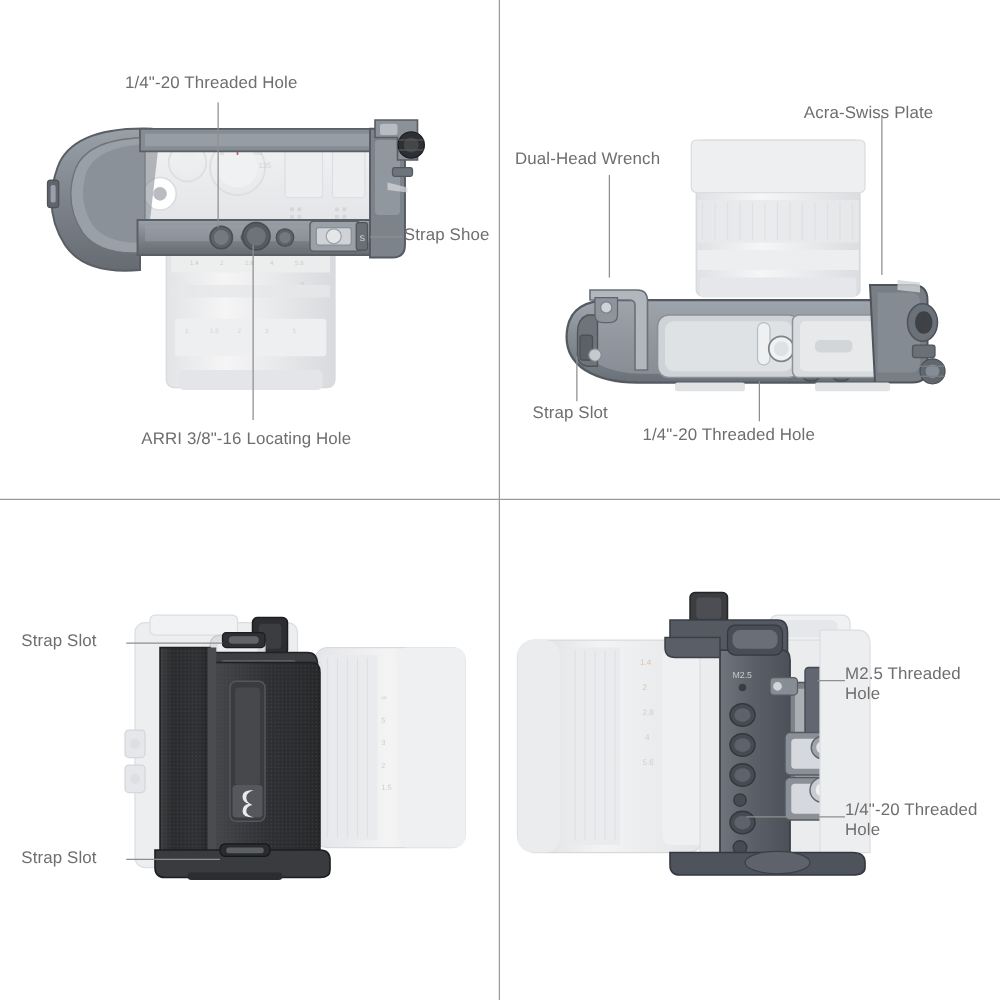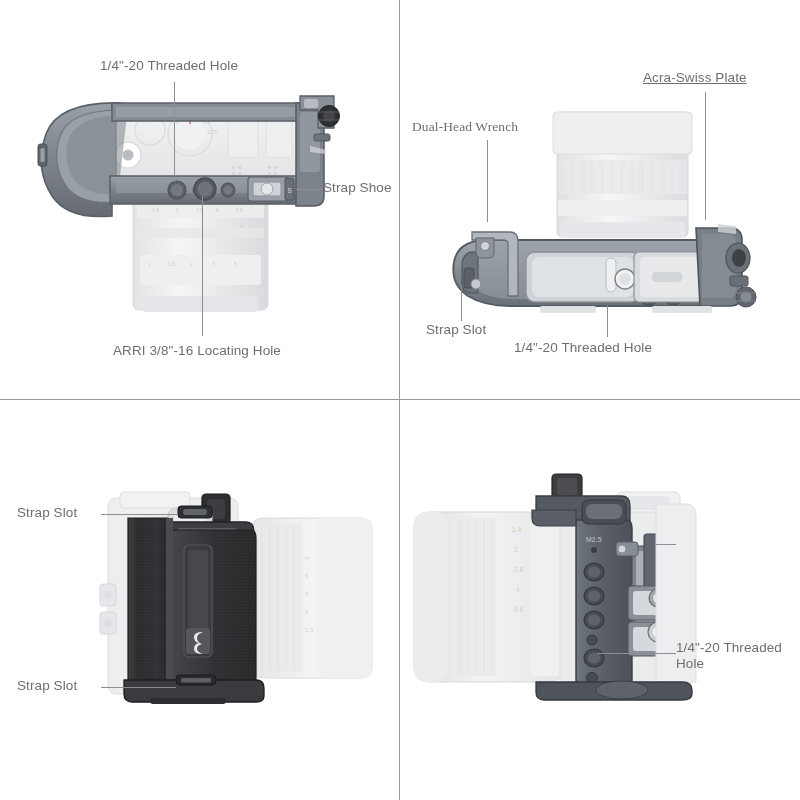--- a/index.html
+++ b/index.html
@@ -289,24 +289,24 @@
             <line x1="336" y1="301" x2="356" y2="301"></line>
           </g>
         </g>
         <path d="M318 224 L336 226 L336 234 L318 232 Z" fill="#cfd3d7" opacity=".8"></path>
       </g>
 
       <rect x="140" y="306" width="56" height="7" rx="2" fill="#e0e2e4"></rect>
       <rect x="252" y="306" width="60" height="7" rx="2" fill="#e0e2e4"></rect>
     </svg>
 
-    <div class="label" style="left:12px;top:119px;font-family:Liberation Serif, serif;">Dual-Head Wrench</div>
+    <div class="label" style="left:12px;top:119px;">Dual-Head Wrench</div>
     <div class="lead v" style="left:87px;top:140px;height:82px;"></div>
 
-    <div class="label" style="left:243px;top:70px;text-decoration:underline;">Acra-Swiss Plate</div>
+    <div class="label" style="left:243px;top:82px;">Acra-Swiss Plate</div>
     <div class="lead v" style="left:305px;top:92px;height:128px;"></div>
 
     <div class="label" style="left:26px;top:322px;">Strap Slot</div>
     <div class="lead v" style="left:61px;top:285px;height:36px;"></div>
 
     <div class="label" style="left:114px;top:340px;">1/4"-20 Threaded Hole</div>
     <div class="lead v" style="left:207px;top:305px;height:32px;"></div>
   </div>
 
   <div class="panel" id="panel-bl">
@@ -525,19 +525,20 @@
       </g>
 
       <g>
         <path d="M136 282 L282 282 Q292 282 292 290 L292 294 Q292 300 282 300 L144 300 Q136 300 136 292 Z" fill="#4f545c" stroke="#343840" stroke-width="1.3"></path>
         <ellipse cx="222" cy="290" rx="26" ry="9" fill="#5e636b" stroke="#3c4046"></ellipse>
       </g>
 
       <path d="M132 110 L176 110 L176 126 L140 126 Q132 126 132 118 Z" fill="#5a5f67" stroke="#3c4046" stroke-width="1.2"></path>
     </svg>
 
+    <div class="label wrap" style="left:276px;top:131px;">M2.5 Threaded Hole</div>
     <div class="lead h" style="left:254px;top:144px;width:22px;"></div>
 
     <div class="label wrap" style="left:276px;top:240px;">1/4"-20 Threaded Hole</div>
     <div class="lead h" style="left:197px;top:253px;width:79px;"></div>
   </div>
 
 </div>
 
 </body></html>

